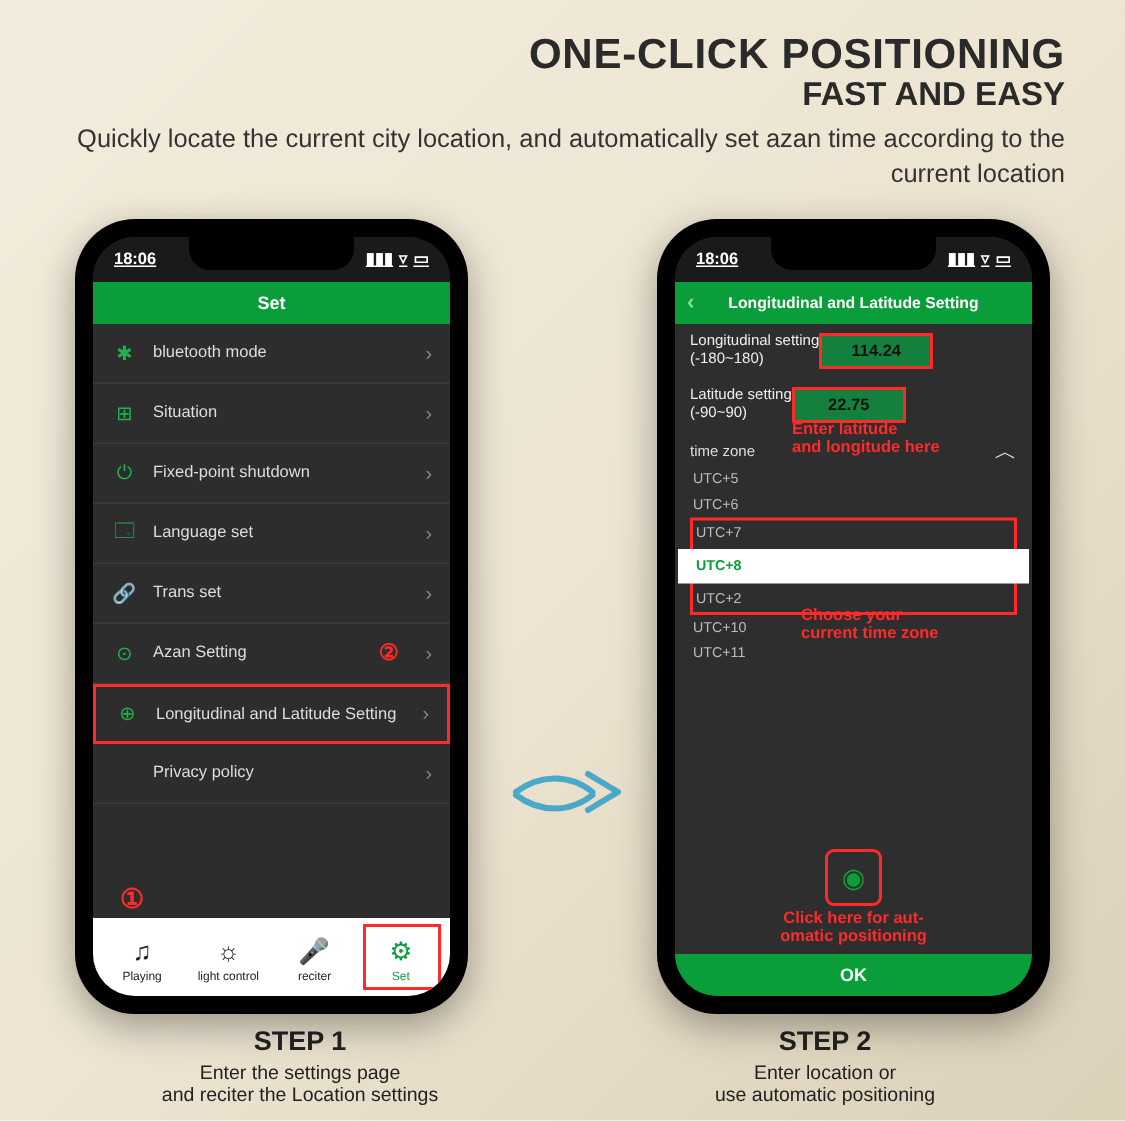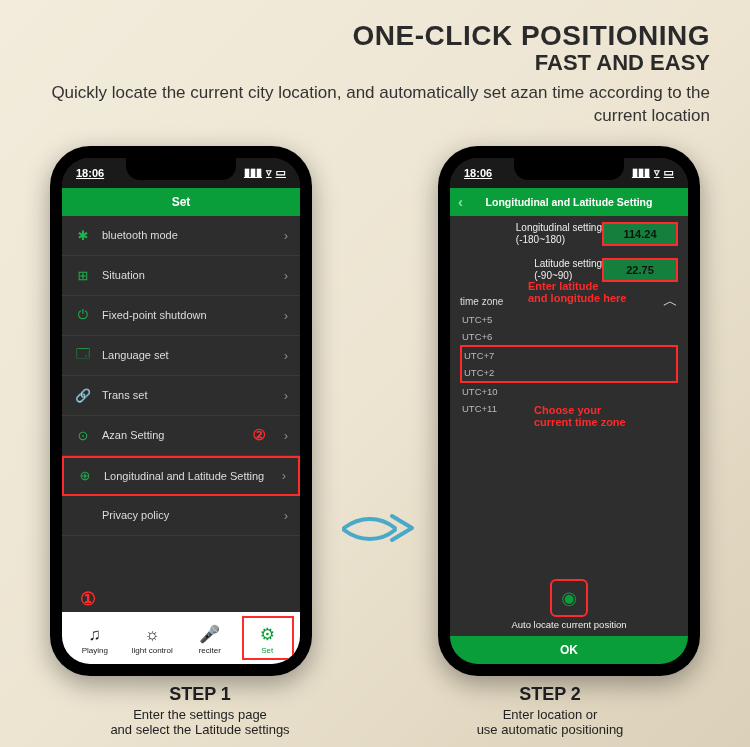--- a/index.html
+++ b/index.html
@@ -71,21 +71,21 @@
   .tabbar-hl {
     position: absolute; border: 2px solid #ff2a2a;
     width: 52px; height: 44px; right: 6px; top: 4px;
   }
   .circled-1 {
     position: absolute; left: 18px; bottom: 54px;
     color: #ff2a2a; font-size: 18px; font-weight: 800;
   }
   
   .field-row {
-    display: flex; align-items: center; justify-content: flex-end;
+    display: flex; align-items: center; justify-content: flex-start;
     padding: 6px 10px; color: #eee; font-size: 10px;
   }
   .field-label { line-height: 1.2; }
   .field-box {
     width: 76px; height: 24px; background: #15803d; color: #111;
     border: 2px solid #ff2a2a; display: flex; align-items: center;
     justify-content: center; font-size: 11px; font-weight: 600;
   }
   .tzhead {
     display: flex; align-items: center; padding: 4px 10px 0; color: #ddd; font-size: 10px;
@@ -255,47 +255,50 @@
       </div>
       <span class="anno" style="top:122px; left:78px;">
         <span>Enter latitude</span><br><span>and longitude here</span>
       </span>
 
       <div class="tzlist">
         <div class="tzitem">UTC+5</div>
         <div class="tzitem">UTC+6</div>
         <div class="tz-box">
           <div class="tzitem">UTC+7</div>
+          <div class="tzitem sel">UTC+8</div>
           <div class="tzitem">UTC+2</div>
         </div>
         <div class="tzitem">UTC+10</div>
         <div class="tzitem">UTC+11</div>
       </div>
       <span class="anno" style="top:246px; left:84px;">
         <span>Choose your</span><br><span>current time zone</span>
       </span>
 
       <div style="flex:1"></div>
 
       <div style="text-align:center; position:relative; padding-bottom:6px;">
         <div class="locate-circle">
           <span>◉</span>
         </div>
-        <div class="p2-autolbl">Auto locate current position</div>
+        <span class="anno" style="position:relative; display:block; margin-top:2px;">
+          <span>Click here for aut-</span><br><span>omatic positioning</span>
+        </span>
       </div>
       <div class="okbar">OK</div>
     </div>
   </div>
 </div>
 
 <div class="steps">
   <div class="step">
     <div class="step-title">STEP 1</div>
     <div class="step-desc">
-      <span>Enter the settings page</span><br><span>and select the Latitude settings</span>
+      <span>Enter the settings page</span><br><span>and reciter the Location settings</span>
     </div>
   </div>
   <div class="step">
     <div class="step-title">STEP 2</div>
     <div class="step-desc">
       <span>Enter location or</span><br><span>use automatic positioning</span>
     </div>
   </div>
 </div>
 

